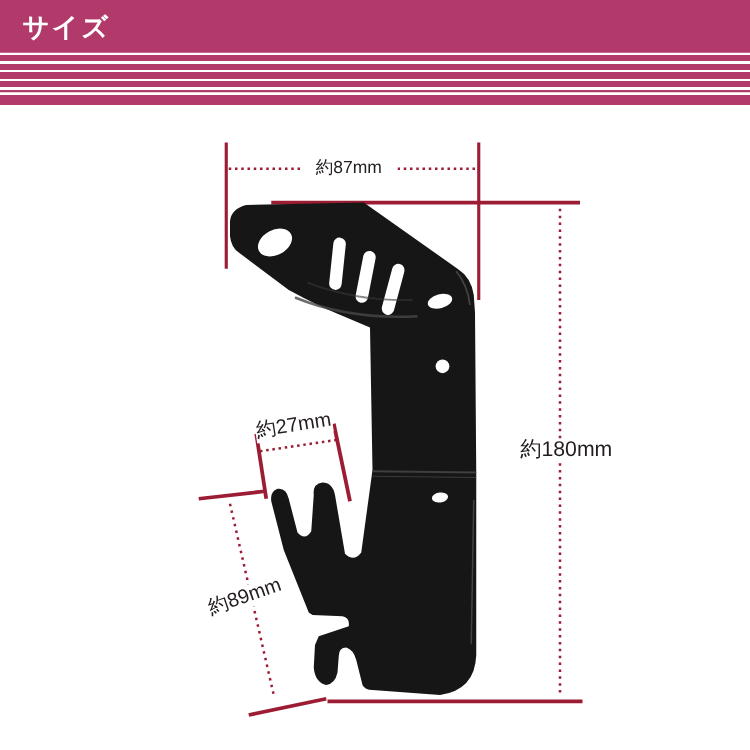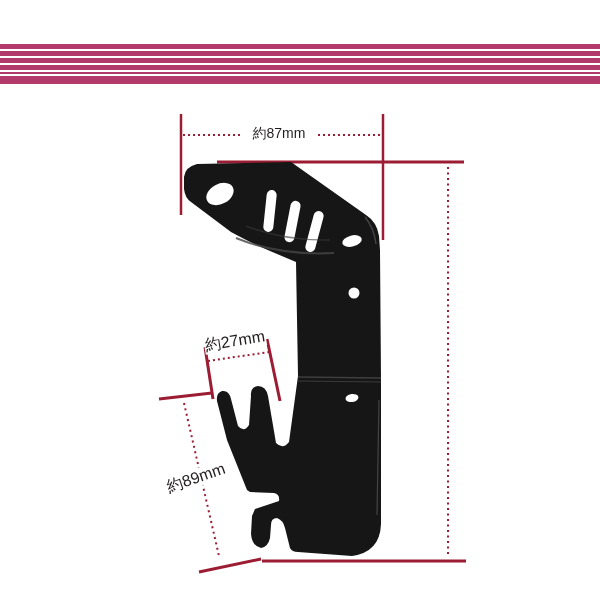--- a/index.html
+++ b/index.html
@@ -19,20 +19,23 @@
   #l87{left:240px;top:126px;width:78px;font-size:14px;}
   #l180{left:412px;top:351px;width:82px;font-size:17px;}
   #l27{left:204px;top:332px;width:62px;font-size:16px;transform:rotate(-9deg);}
   #l89{left:160px;top:469px;width:72px;font-size:16px;transform:rotate(-19deg);}
 </style>
 </head>
 <body>
 
 <div class="stage">
 
+  <div class="header">
+    <div class="h-title">サイズ</div>
+  </div>
   <div class="stripes"></div>
   <div class="stripe-gap"></div>
   <div class="stripe-last"></div>
 
   <svg class="fig" width="600" height="600" viewBox="0 0 600 600">
 
     <g stroke="#9c1c33">
       <line x1="181" y1="114" x2="181" y2="215" stroke-width="2.5"></line>
       <line x1="383" y1="114" x2="383" y2="240" stroke-width="2.5"></line>
       <line x1="183" y1="135" x2="381" y2="135" stroke-width="2" stroke-dasharray="2 3"></line>
@@ -113,16 +116,17 @@
         <path d="M 298,381 L 381,382" stroke="#5a5a5a" stroke-width="1" opacity="0.55"></path>
         <path d="M 236,238 Q 280,256 334,253" stroke="#474747" stroke-width="2" opacity="0.8"></path>
         <path d="M 246,226 Q 285,241 330,240" stroke="#383838" stroke-width="1.5" opacity="0.6"></path>
         <path d="M 365,217 Q 374,228 376,244" stroke="#555555" stroke-width="1.5" opacity="0.7"></path>
         <path d="M 379,400 L 377,515" stroke="#6a6a6a" stroke-width="1.2" opacity="0.55"></path>
       </g>
     </g>
   </svg>
 
   <div class="dim-label" id="l87">約87mm</div>
+  <div class="dim-label" id="l180">約180mm</div>
   <div class="dim-label" id="l27">約27mm</div>
   <div class="dim-label" id="l89">約89mm</div>
 
 </div>
 
 </body></html>

